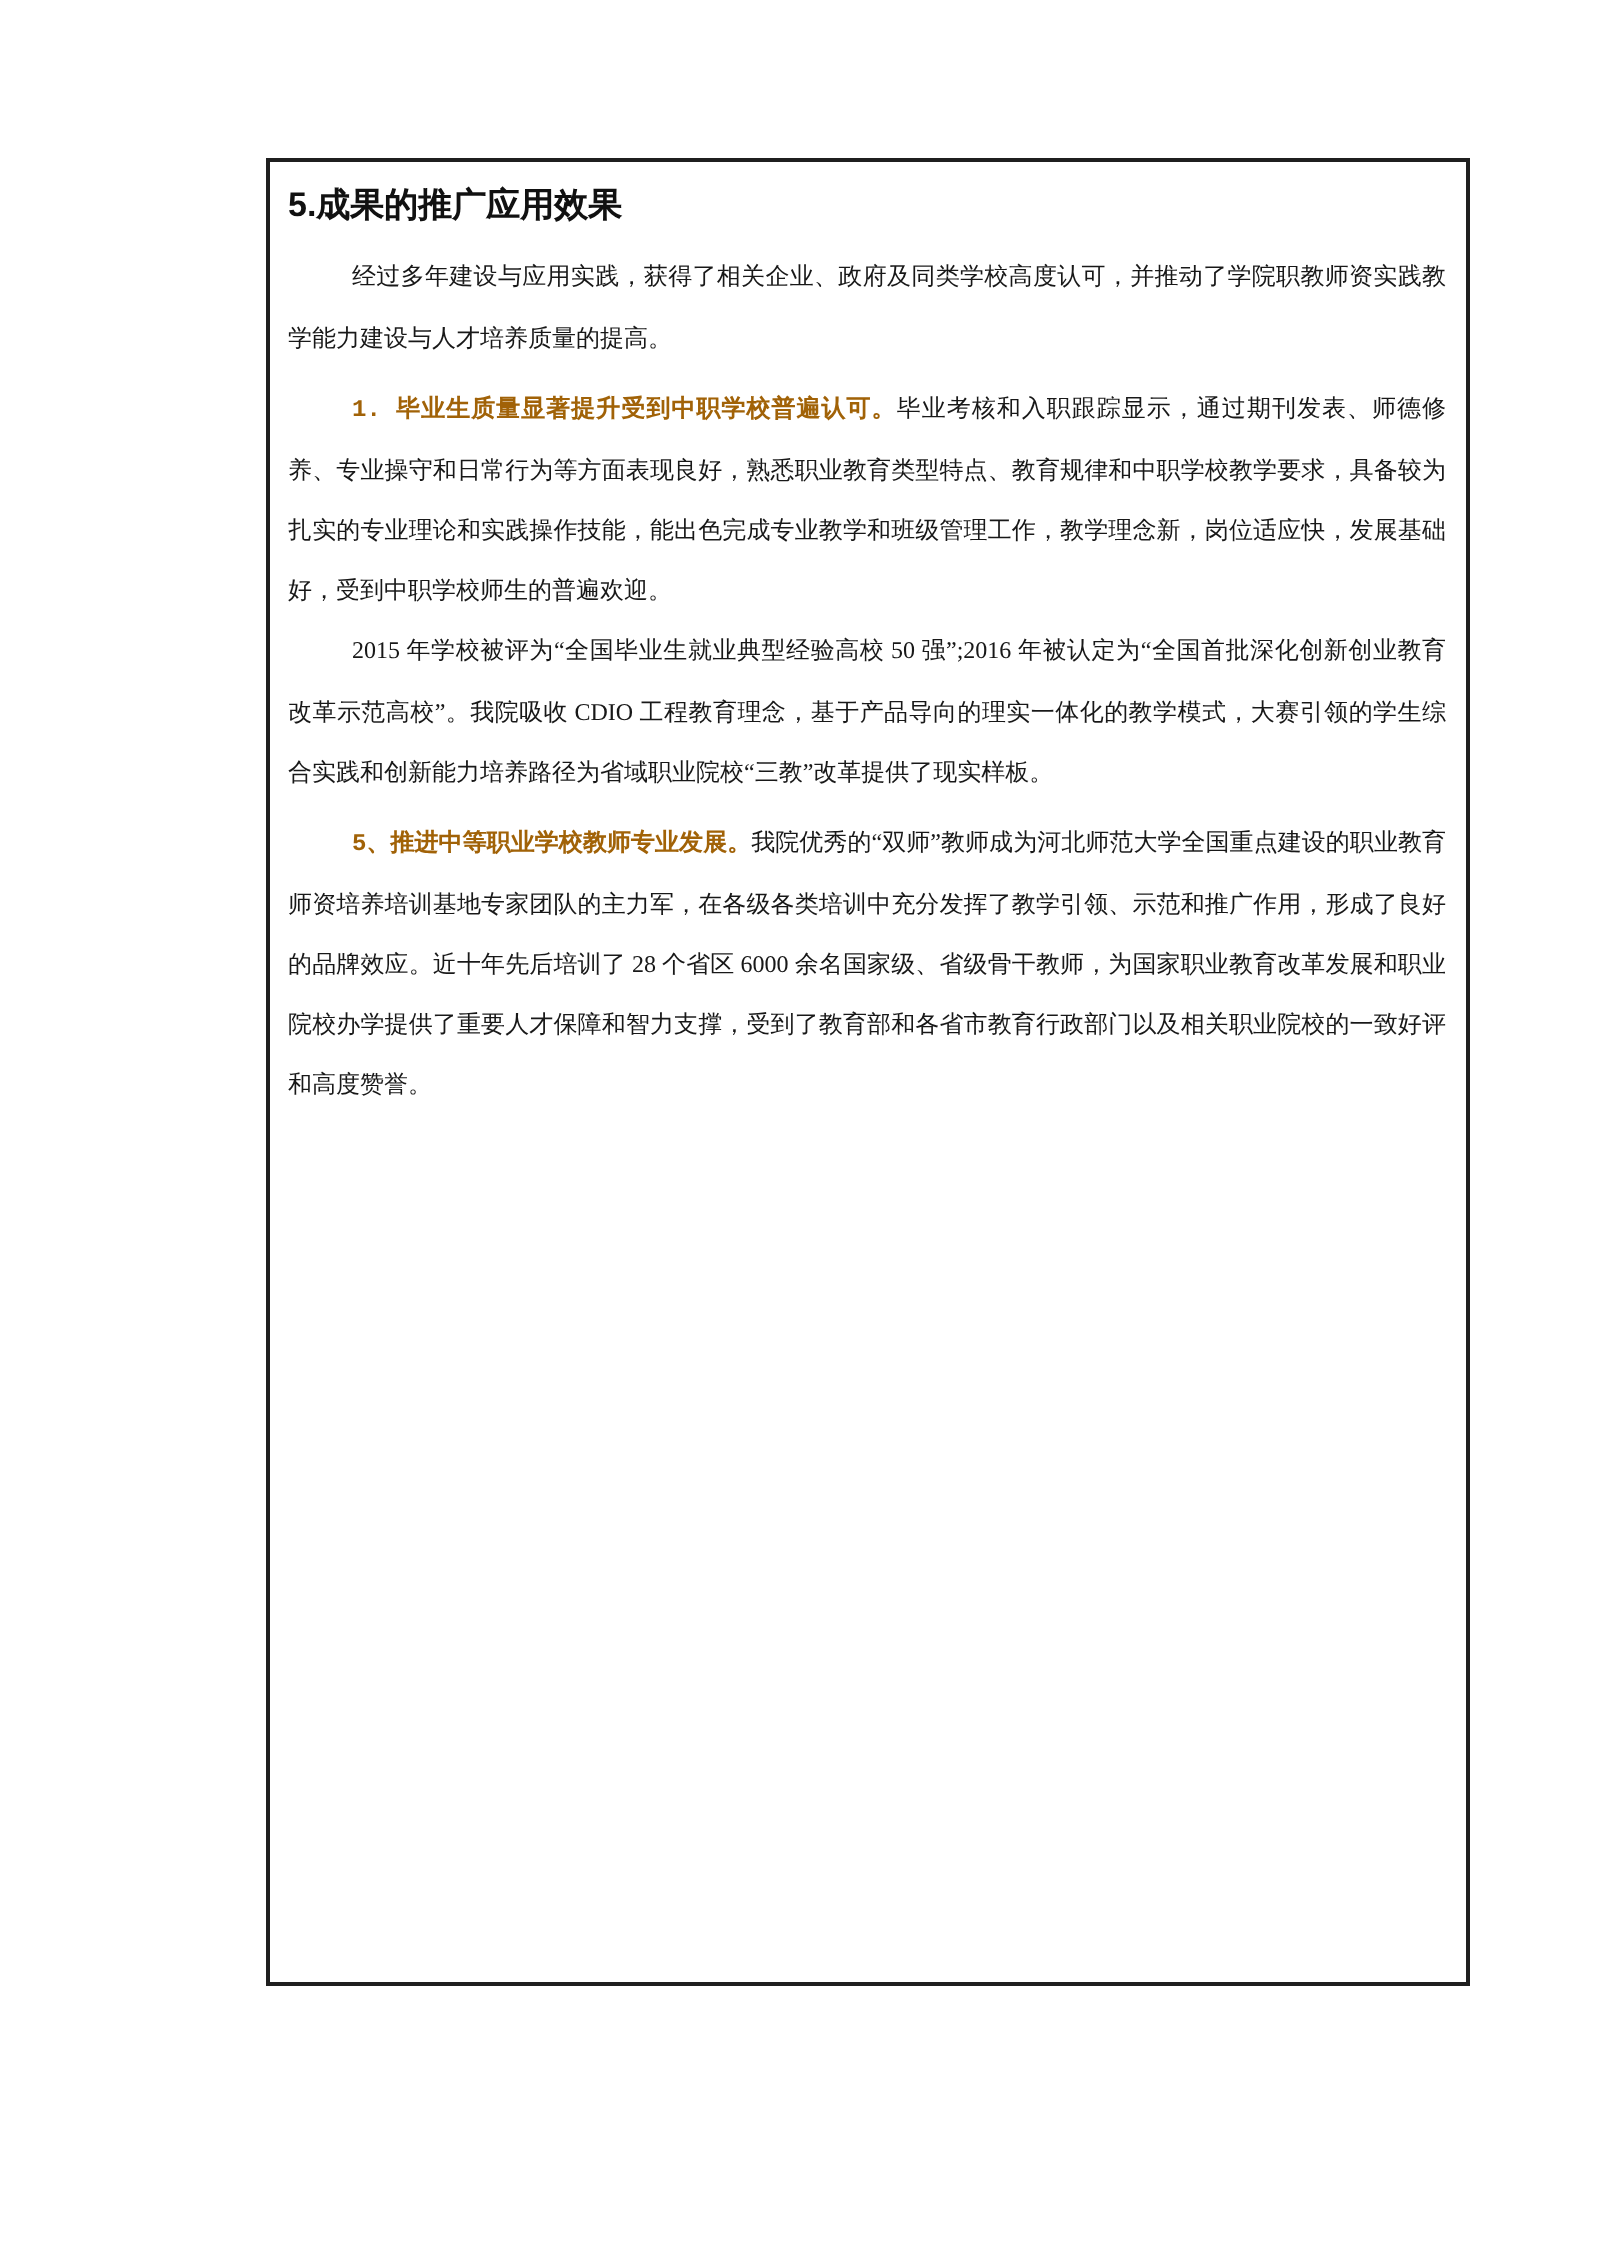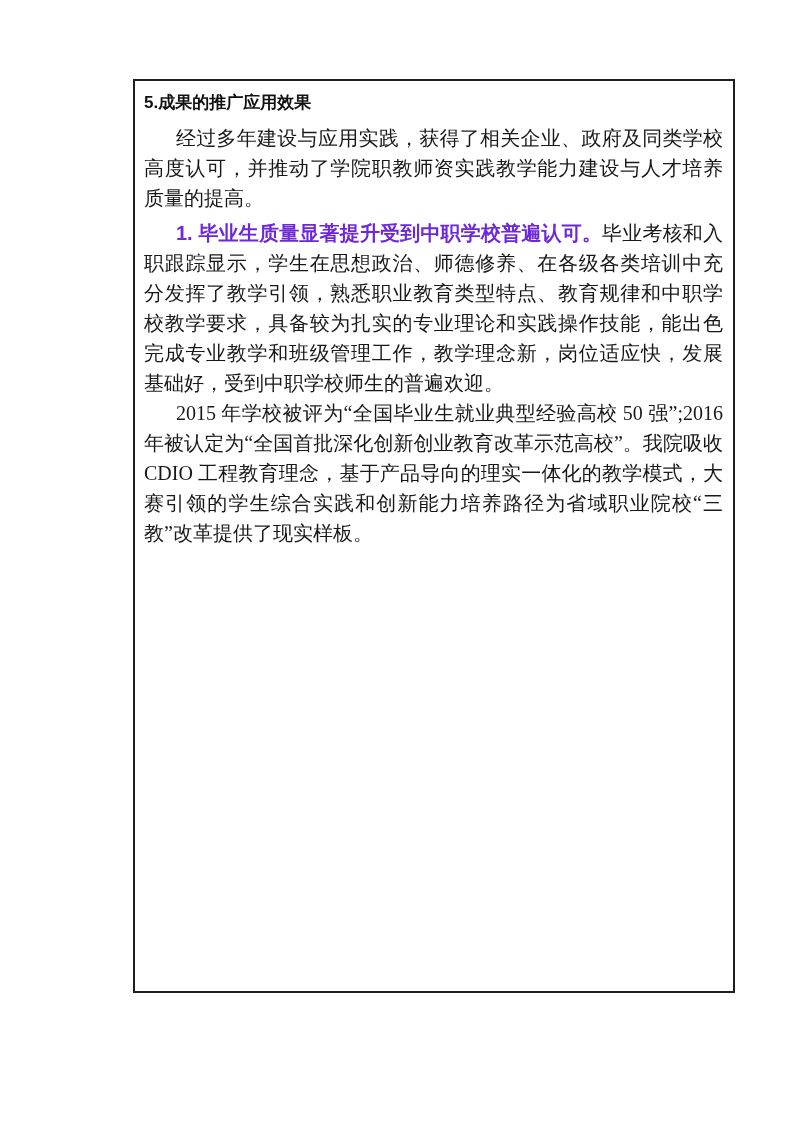--- a/index.html
+++ b/index.html
@@ -30,48 +30,49 @@
     margin: 0 0 6px 0;
     font-family: "Liberation Sans", "DejaVu Sans", sans-serif;
     font-size: 17px;
     font-weight: 700;
     line-height: 28px;
     color: #111111;
   }
   .para {
     margin: 0;
     font-family: "Liberation Serif", "DejaVu Serif", serif;
-    font-size: 20px;
+    font-size: 12px;
     line-height: 30px;
     text-align: justify;
     text-indent: 32px;
     color: #181818;
     word-break: break-all;
   }
   .para.lead-para {
     margin-top: 5px;
   }
   .lead {
-    font-family: Liberation Sans, sans-serif;
+    font-family: Liberation Mono, monospace;
     font-weight: 700;
-    color: #6d28d9;
+    color: #a16207;
   }
 </style>
 </head>
 <body>
 
 <div class="page">
   <div class="doc-box">
 
     <h1 class="doc-title">5.成果的推广应用效果</h1>
 
     <p class="para"><span class="lead"></span><span>经过多年建设与应用实践，获得了相关企业、政府及同类学校高度认可，并推动了学院职教师资实践教学能力建设与人才培养质量的提高。</span></p>
 
-    <p class="para lead-para"><span class="lead">1. 毕业生质量显著提升受到中职学校普遍认可。</span><span>毕业考核和入职跟踪显示，学生在思想政治、师德修养、在各级各类培训中充分发挥了教学引领，熟悉职业教育类型特点、教育规律和中职学校教学要求，具备较为扎实的专业理论和实践操作技能，能出色完成专业教学和班级管理工作，教学理念新，岗位适应快，发展基础好，受到中职学校师生的普遍欢迎。</span></p>
+    <p class="para lead-para"><span class="lead">1. 毕业生质量显著提升受到中职学校普遍认可。</span><span>毕业考核和入职跟踪显示，通过期刊发表、师德修养、专业操守和日常行为等方面表现良好，熟悉职业教育类型特点、教育规律和中职学校教学要求，具备较为扎实的专业理论和实践操作技能，能出色完成专业教学和班级管理工作，教学理念新，岗位适应快，发展基础好，受到中职学校师生的普遍欢迎。</span></p>
 
 
 
     <p class="para"><span class="lead"></span><span>2015 年学校被评为“全国毕业生就业典型经验高校 50 强”;2016 年被认定为“全国首批深化创新创业教育改革示范高校”。我院吸收 CDIO 工程教育理念，基于产品导向的理实一体化的教学模式，大赛引领的学生综合实践和创新能力培养路径为省域职业院校“三教”改革提供了现实样板。</span></p>
 
 
+    <p class="para lead-para"><span class="lead">5、推进中等职业学校教师专业发展。</span><span>我院优秀的“双师”教师成为河北师范大学全国重点建设的职业教育师资培养培训基地专家团队的主力军，在各级各类培训中充分发挥了教学引领、示范和推广作用，形成了良好的品牌效应。近十年先后培训了 28 个省区 6000 余名国家级、省级骨干教师，为国家职业教育改革发展和职业院校办学提供了重要人才保障和智力支撑，受到了教育部和各省市教育行政部门以及相关职业院校的一致好评和高度赞誉。</span></p>
 
   </div>
 </div>
 
 </body></html>

